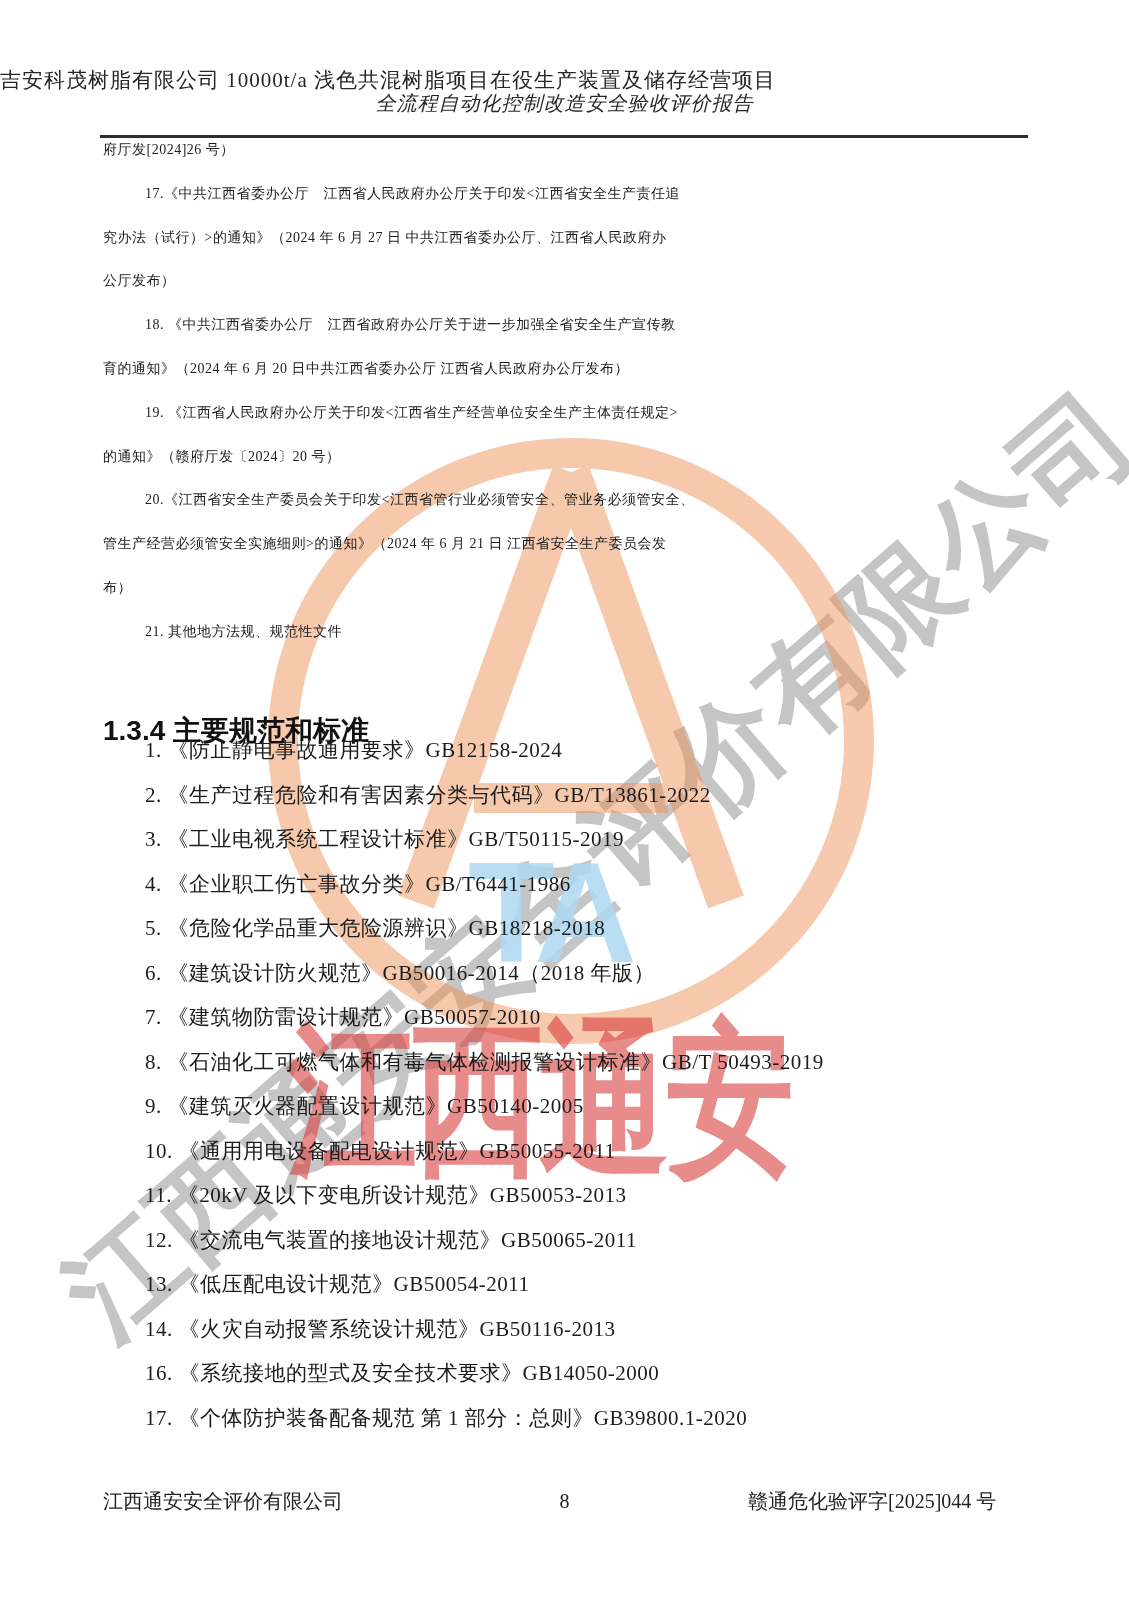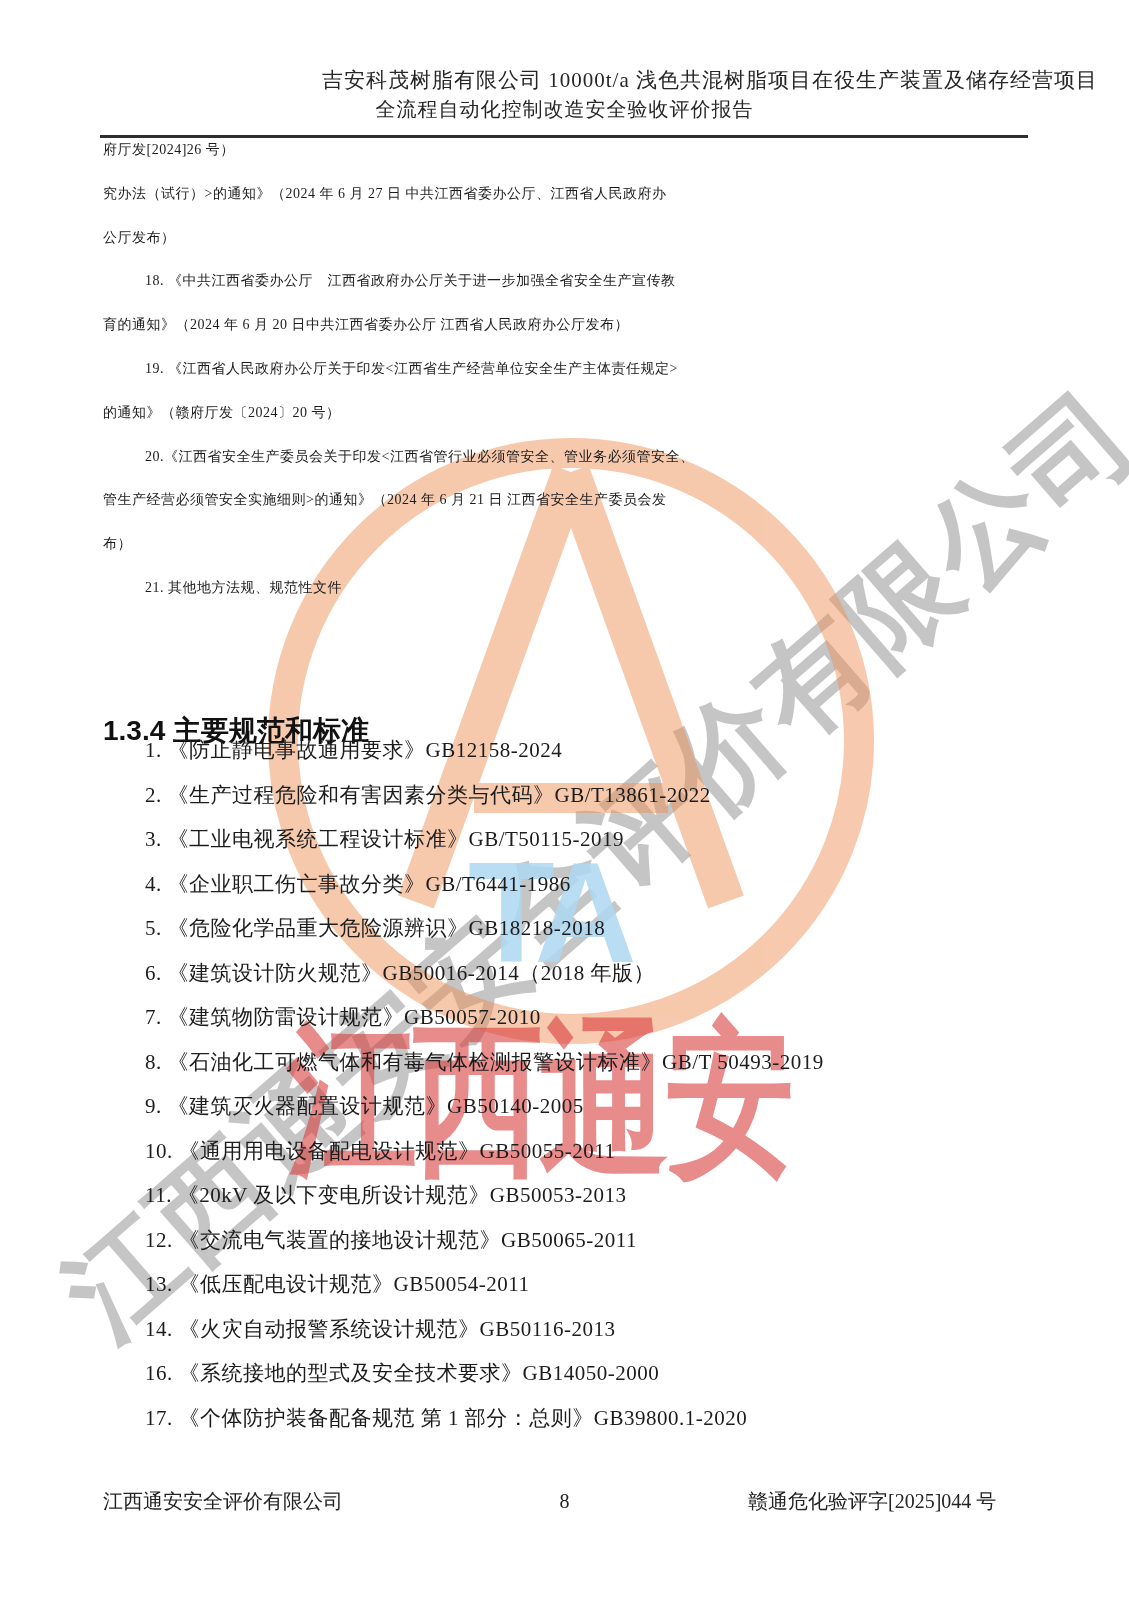--- a/index.html
+++ b/index.html
@@ -25,24 +25,24 @@
   }
   .wm-red{
     position:absolute;left:287px;top:1012px;z-index:2;
     font-family:"Liberation Sans","DejaVu Sans",sans-serif;
     font-weight:bold;font-size:130px;line-height:1.05;letter-spacing:-4px;
     transform:scaleY(1.28);transform-origin:top left;white-space:nowrap;
     color:rgba(216,62,62,0.60);
   }
   
   .content{position:absolute;inset:0;z-index:3;}
-  .hdr1{position:absolute;top:66px;left:0;width:1098px;text-align:right;
+  .hdr1{position:absolute;top:66px;left:0;width:1098px;text-align:left;
     font-size:21px;letter-spacing:1px;color:#262626;}
-  .hdr2{position:absolute;top:96px;left:0;width:1129px;text-align:center;
-    font-size:20px;letter-spacing:1px;color:#262626;}
+  .hdr2{position:absolute;top:90px;left:0;width:1129px;text-align:center;
+    font-size:20px;letter-spacing:1px;color:#262626;font-style:italic;}
   .hrule{position:absolute;top:135px;left:100px;width:928px;height:3px;background:#2e2e2e;}
   .legal{position:absolute;top:128px;left:103px;width:923px;
     font-size:14px;line-height:43.8px;letter-spacing:0.5px;}
   .heading{position:absolute;top:684px;left:103px;width:923px;
     font-family:"Liberation Sans","DejaVu Sans",sans-serif;
     font-weight:bold;font-size:28px;color:#111;margin-top:28px;}
   .standards{position:absolute;top:728px;left:103px;width:923px;
     font-size:21px;line-height:44.5px;letter-spacing:0.5px;}
   .ln{white-space:nowrap;}
   .ind{text-indent:42px;}
@@ -73,20 +73,21 @@
   <div class="wm-red">江西通安</div>
 
   <div class="content">
 
     <div class="hdr1">吉安科茂树脂有限公司 10000t/a 浅色共混树脂项目在役生产装置及储存经营项目</div>
     <div class="hdr2">全流程自动化控制改造安全验收评价报告</div>
     <div class="hrule"></div>
 
     <div class="legal">
       <div class="ln">府厅发[2024]26 号）</div>
+      <div class="ln ind">17.《中共江西省委办公厅　江西省人民政府办公厅关于印发&lt;江西省安全生产责任追</div>
       <div class="ln">究办法（试行）&gt;的通知》（2024 年 6 月 27 日 中共江西省委办公厅、江西省人民政府办</div>
       <div class="ln">公厅发布）</div>
       <div class="ln ind">18. 《中共江西省委办公厅　江西省政府办公厅关于进一步加强全省安全生产宣传教</div>
       <div class="ln">育的通知》（2024 年 6 月 20 日中共江西省委办公厅 江西省人民政府办公厅发布）</div>
       <div class="ln ind">19. 《江西省人民政府办公厅关于印发&lt;江西省生产经营单位安全生产主体责任规定&gt;</div>
       <div class="ln">的通知》（赣府厅发〔2024〕20 号）</div>
       <div class="ln ind">20.《江西省安全生产委员会关于印发&lt;江西省管行业必须管安全、管业务必须管安全、</div>
       <div class="ln">管生产经营必须管安全实施细则&gt;的通知》（2024 年 6 月 21 日 江西省安全生产委员会发</div>
       <div class="ln">布）</div>
       <div class="ln ind">21. 其他地方法规、规范性文件</div>

